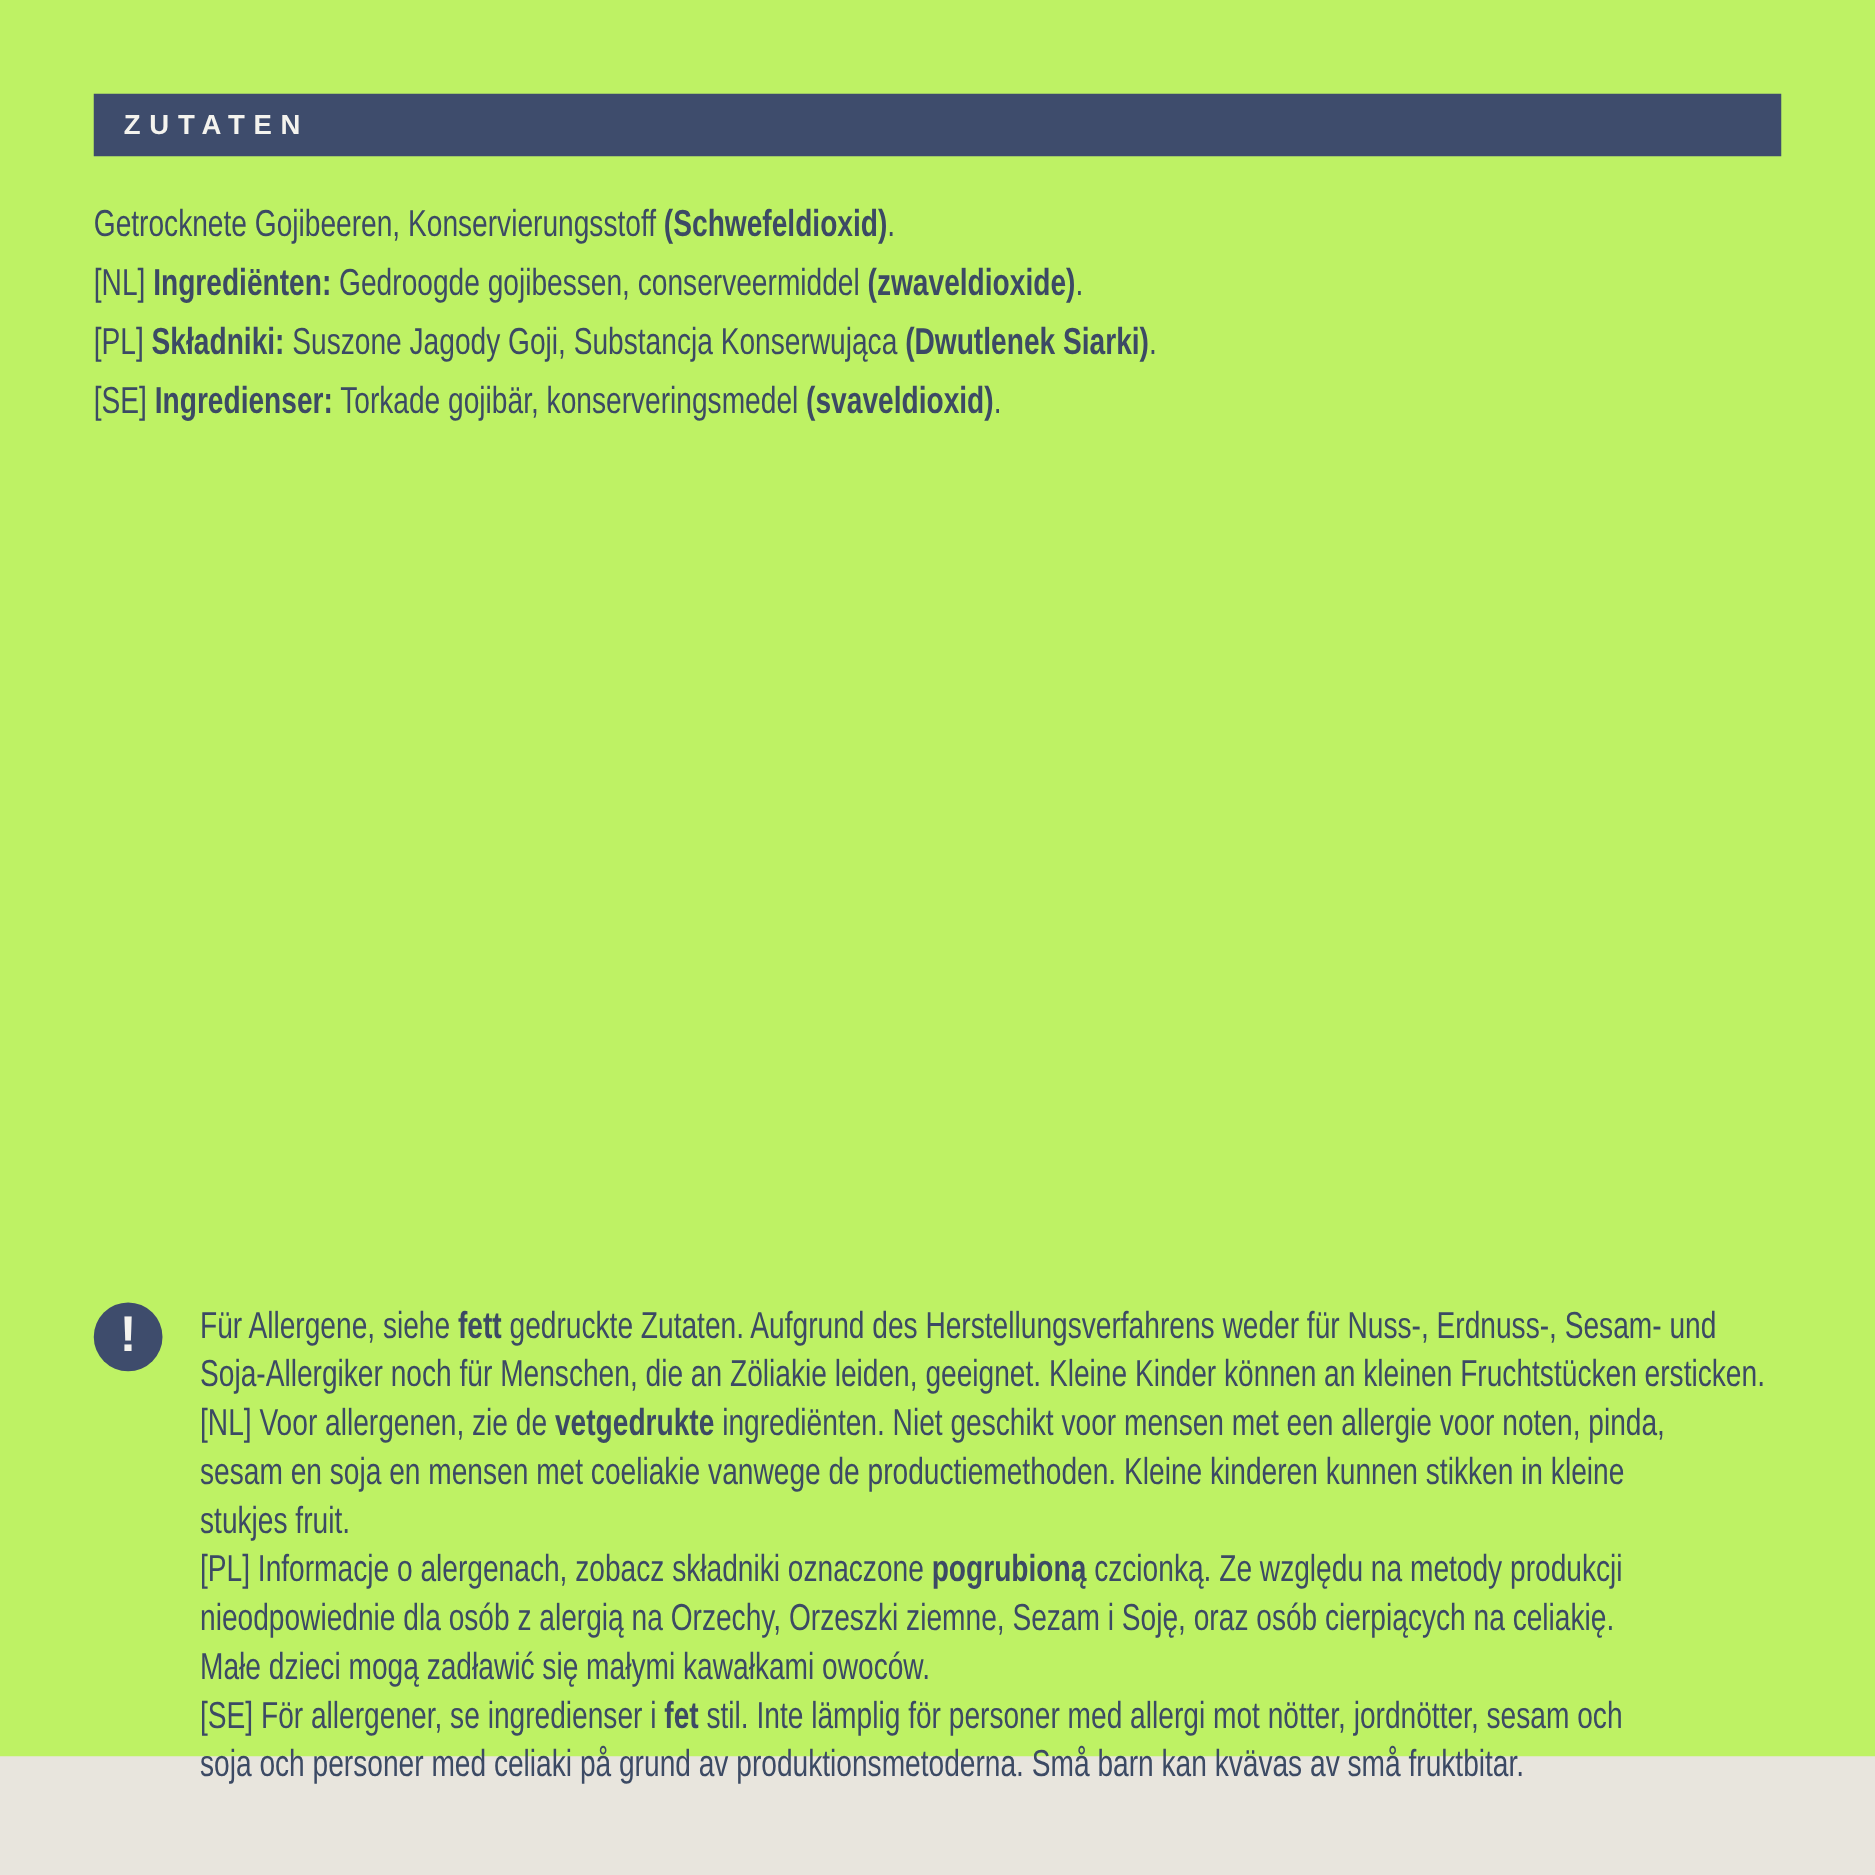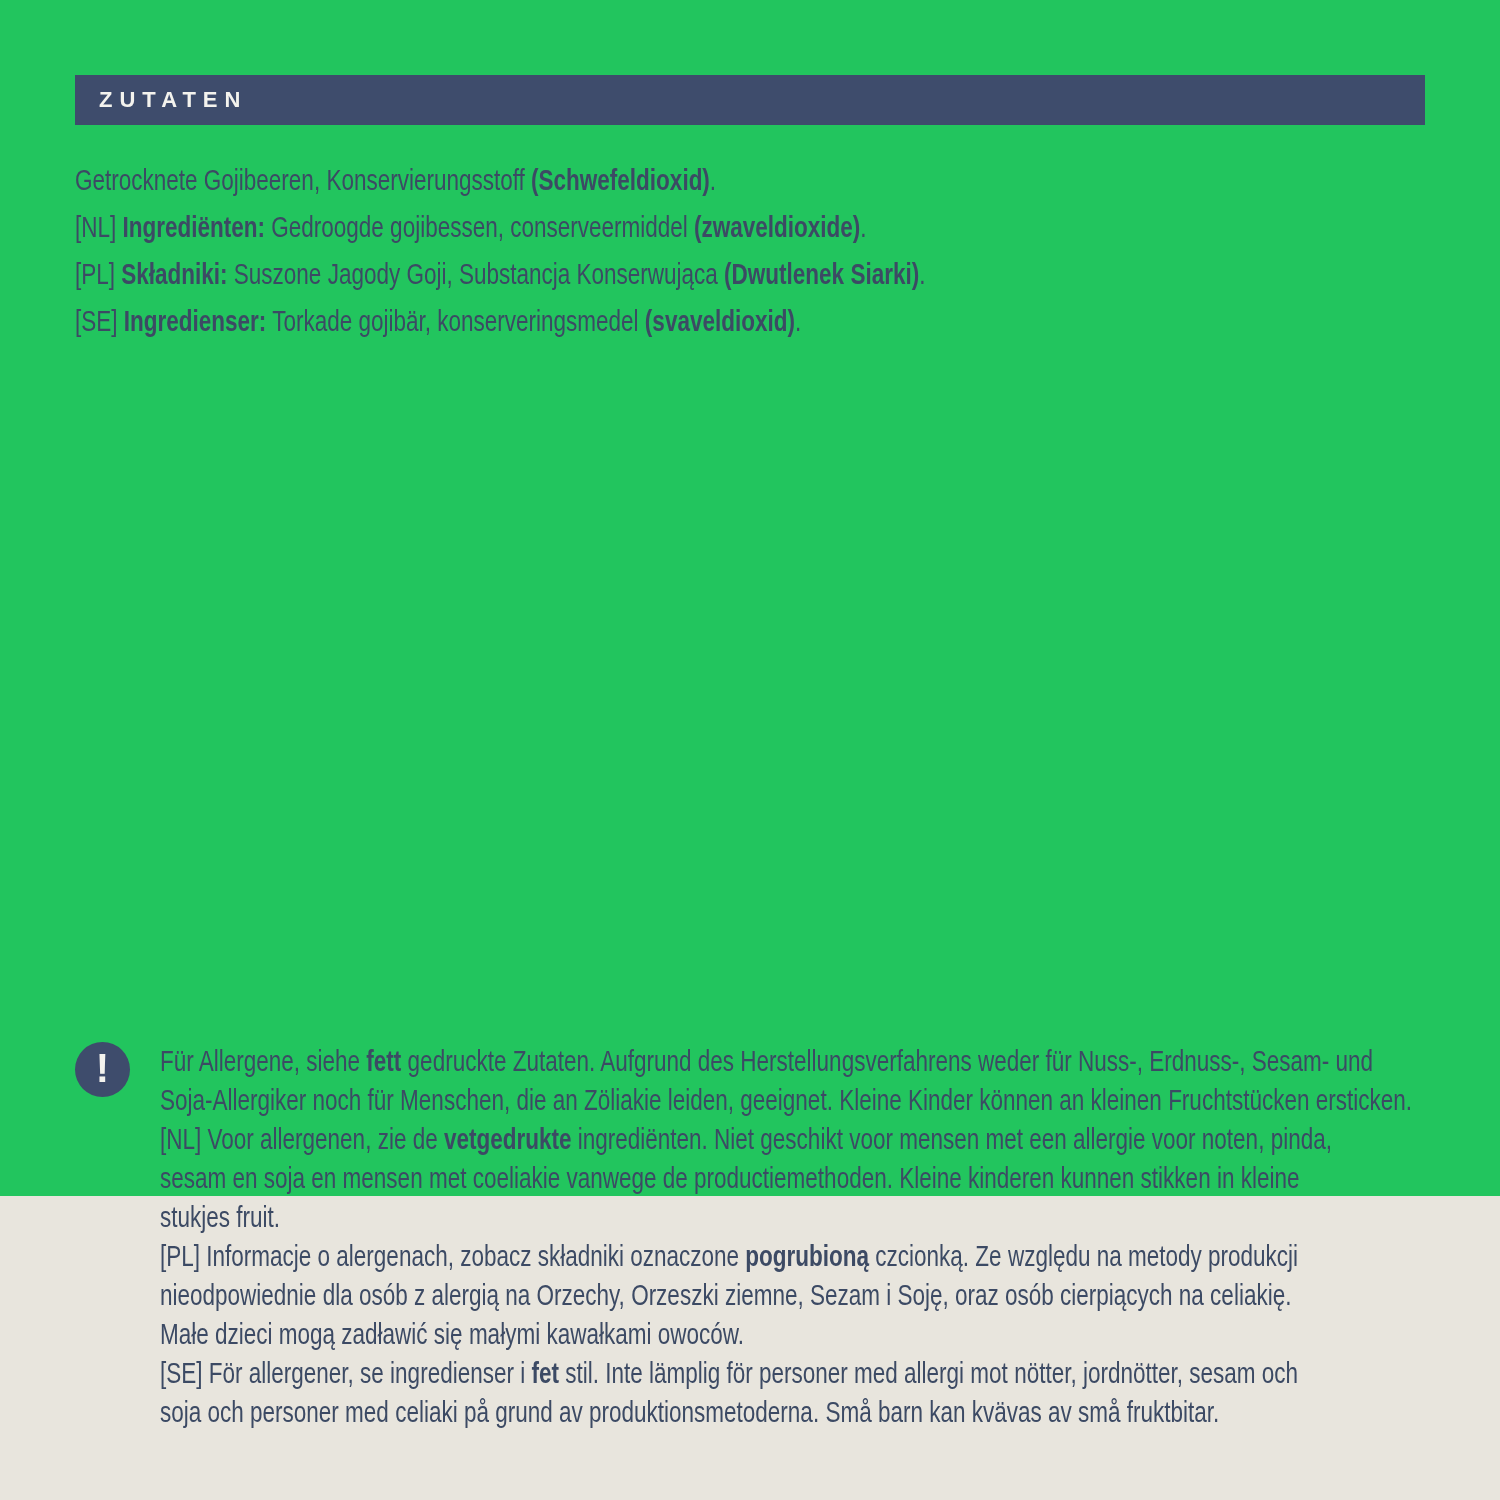--- a/index.html
+++ b/index.html
@@ -7,22 +7,22 @@
     padding: 0;
     width: 1500px;
     height: 1500px;
     background: #e8e5dd;
     overflow: hidden;
     font-family: "Liberation Sans", "DejaVu Sans", sans-serif;
   }
   .canvas {
     position: relative;
     width: 1500px;
-    height: 1196px;
-    background: #22c55e;
+    height: 1405px;
+    background: #bef264;
   }
   .header-bar {
     position: absolute;
     left: 75px;
     top: 75px;
     width: 1350px;
     height: 50px;
     background: #3e4c6c;
     display: flex;
     align-items: center;

